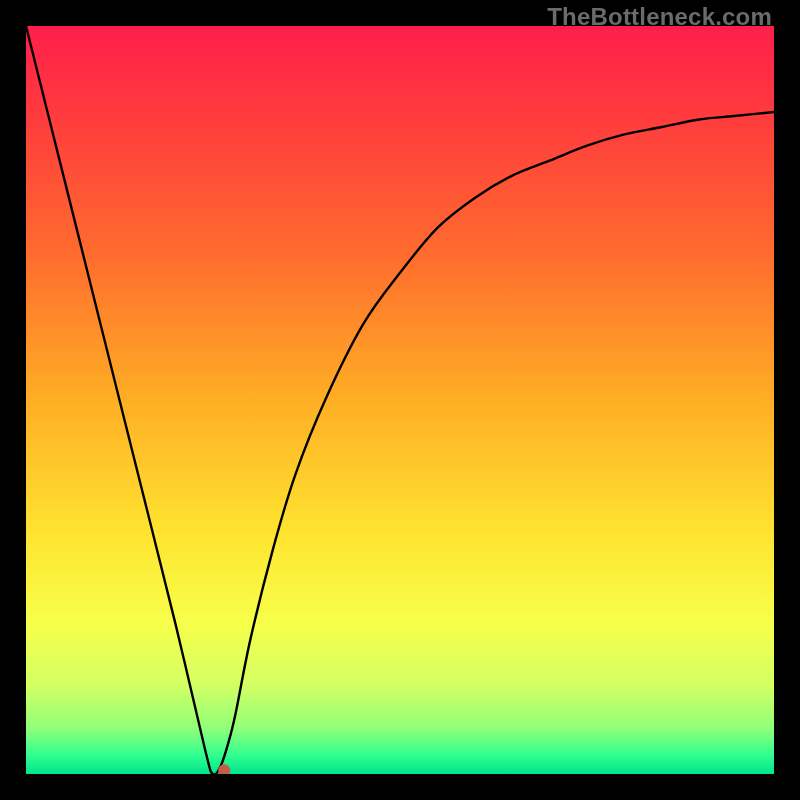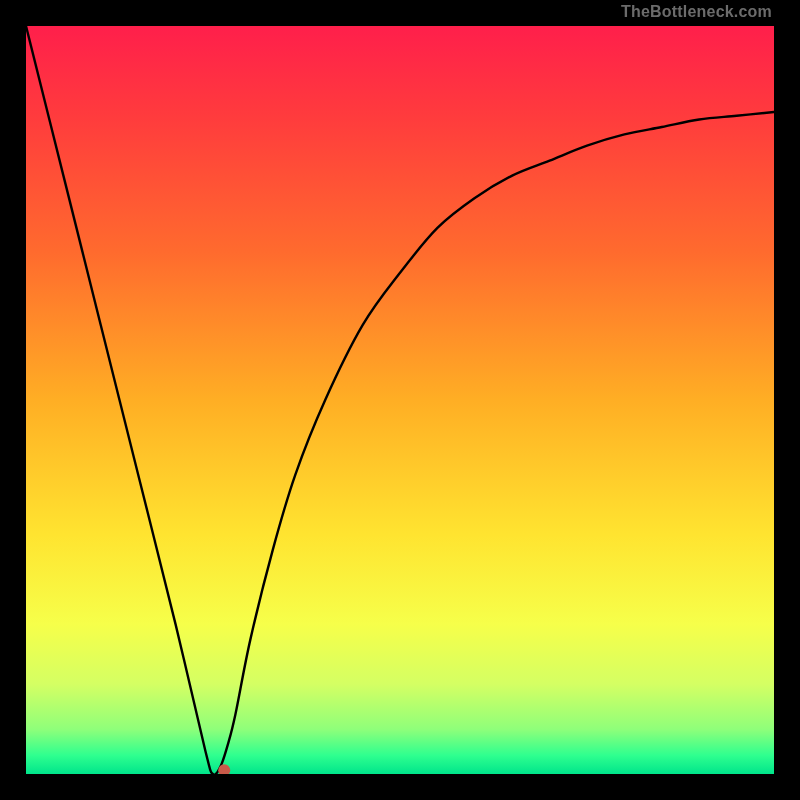--- a/index.html
+++ b/index.html
@@ -24,21 +24,21 @@
     top: 0;
     width: 748px;
     height: 748px;
   }
   .watermark {
     position: absolute;
     right: 28px;
     top: 3px;
     color: #6b6b6b;
     font-family: Arial, Helvetica, sans-serif;
-    font-size: 16px;
+    font-size: 24px;
     font-weight: 600;
     letter-spacing: 0.2px;
     user-select: none;
   }
 </style>
 </head>
 <body>
 
 <div class="frame">
   <svg class="plot" viewBox="0 0 748 748" preserveAspectRatio="none">

